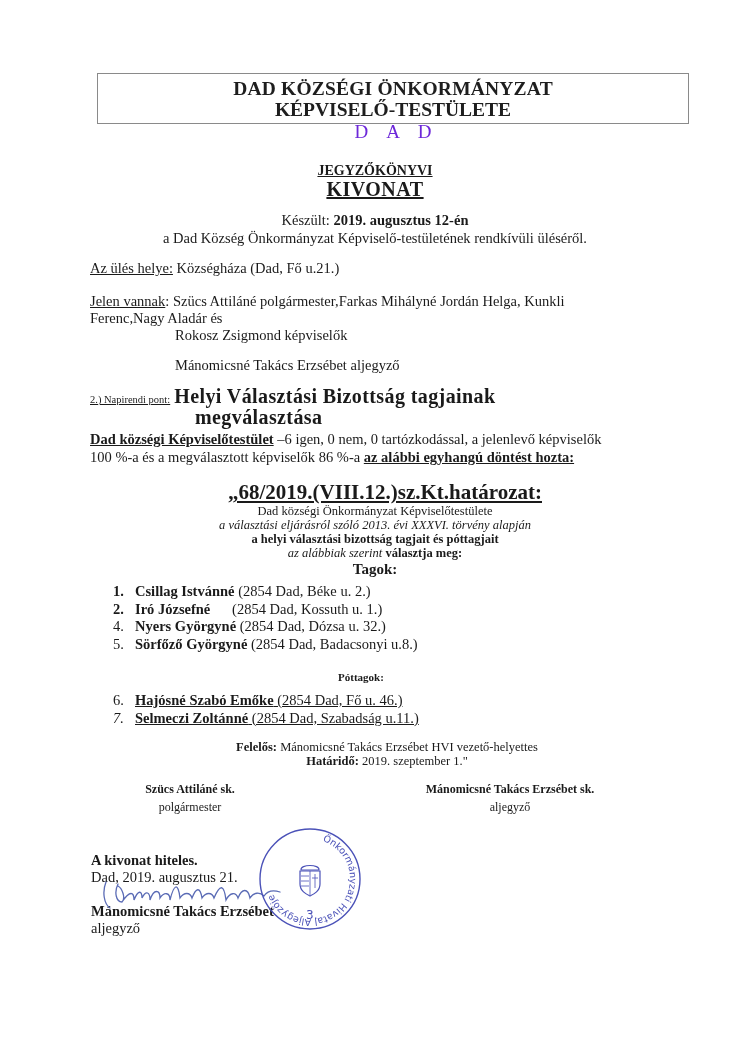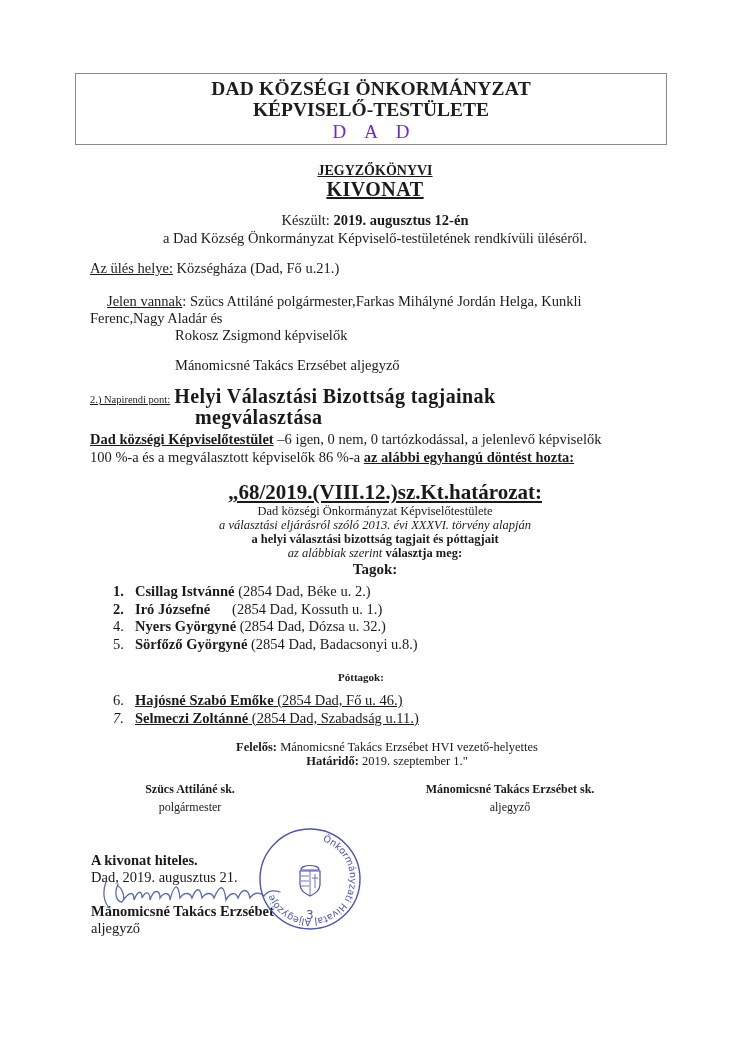--- a/index.html
+++ b/index.html
@@ -2,21 +2,21 @@
 <html><head>
   <meta charset="utf-8">
   <style>
     html, body { margin: 0; padding: 0; }
     body {
       width: 750px; height: 1039px; background: #ffffff; position: relative; overflow: hidden;
       font-family: "Liberation Serif", "DejaVu Serif", serif; color: #1a1a1a;
     }
     .abs { position: absolute; }
     .header-box {
-      left: 75px; top: 73px; width: 592px; height: 72px;
+      left: 97px; top: 73px; width: 592px; height: 51px;
       border: 1.5px solid #8a8a8a; box-sizing: border-box; text-align: center;
     }
     .h1 { font-weight: bold; font-size: 19.5px; line-height: 21px; margin-top: 4px; color: #1e1e1e; letter-spacing: 0.2px; }
     .h2 { font-weight: bold; font-size: 19.5px; line-height: 22px; color: #1e1e1e; }
     .h3 { font-size: 19px; line-height: 22px; letter-spacing: 18px; padding-left: 18px; color: #6d28d9; }
     .center { left: 0; width: 750px; text-align: center; }
     .t-jegyz { top: 163px; font-weight: bold; font-size: 14px; text-decoration: underline; }
     .t-kivonat { top: 178px; font-weight: bold; font-size: 20px; text-decoration: underline; letter-spacing: 0.5px; }
     .t-keszult { top: 212px; font-size: 14.5px; }
     .t-ules { top: 230px; font-size: 14.5px; }
@@ -47,21 +47,21 @@
 
 <div class="abs center t-keszult">
   <span>Készült: </span><span class="b">2019. augusztus 12-én</span>
 </div>
 <div class="abs center t-ules">a Dad Község Önkormányzat Képviselő-testületének rendkívüli üléséről.</div>
 
 <div class="abs p" style="left:90px; top:260px;">
   <span class="u">Az ülés helye:</span><span> Községháza (Dad, Fő u.21.)</span>
 </div>
 
-<div class="abs p" style="left:90px; top:293px;margin-left:17px;">
+<div class="abs p" style="left:90px; top:293px;">
   <span class="u">Jelen vannak</span><span>: Szücs Attiláné polgármester,Farkas Mihályné Jordán Helga, Kunkli</span>
 </div>
 <div class="abs p" style="left:90px; top:310px;">Ferenc,Nagy Aladár és</div>
 <div class="abs p" style="left:175px; top:327px;">Rokosz Zsigmond képviselők</div>
 <div class="abs p" style="left:175px; top:357px;">Mánomicsné Takács Erzsébet aljegyző</div>
 
 <div class="abs" style="left:90px; top:384px; line-height:24px;">
   <span class="agenda-small">2.) Napirendi pont:</span>
   <span class="agenda-big">Helyi Választási Bizottság tagjainak</span>
 </div>

